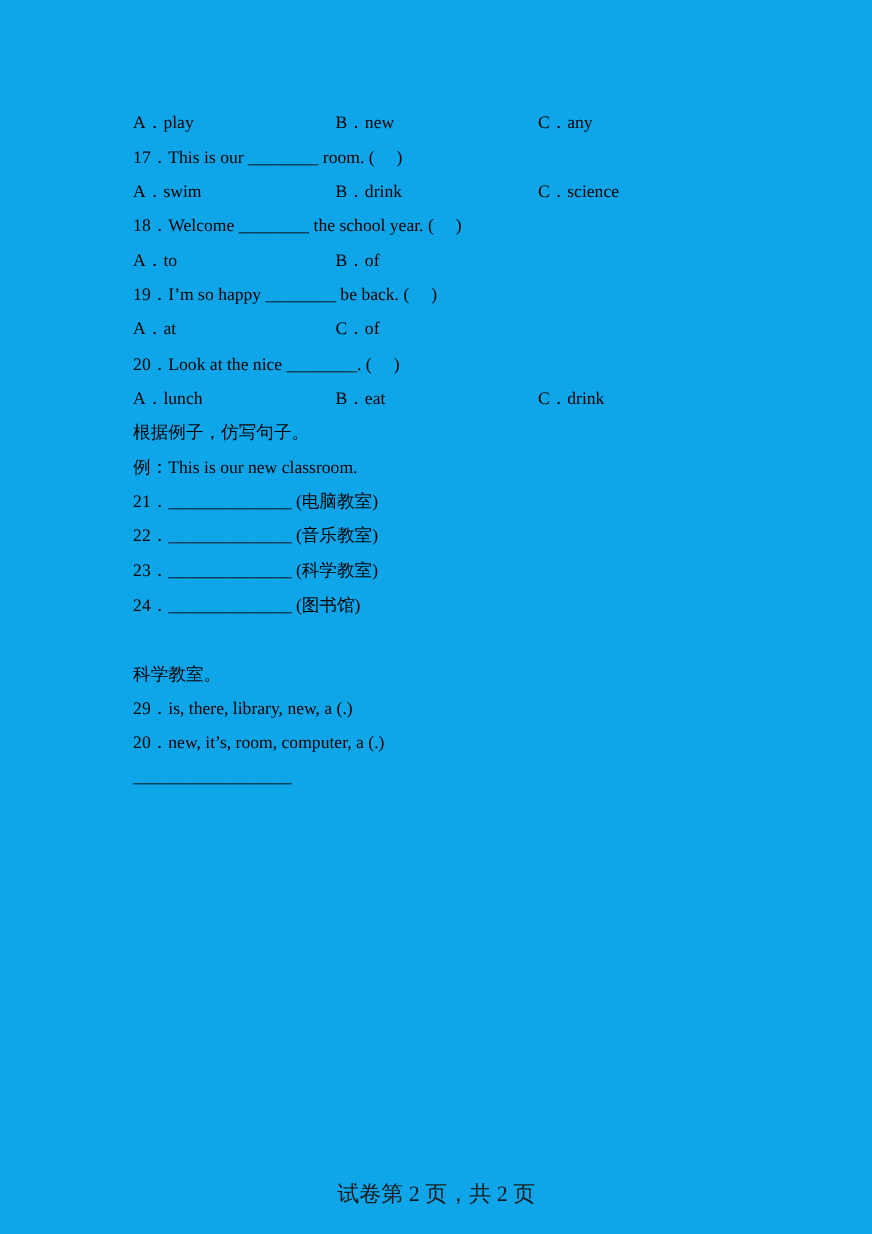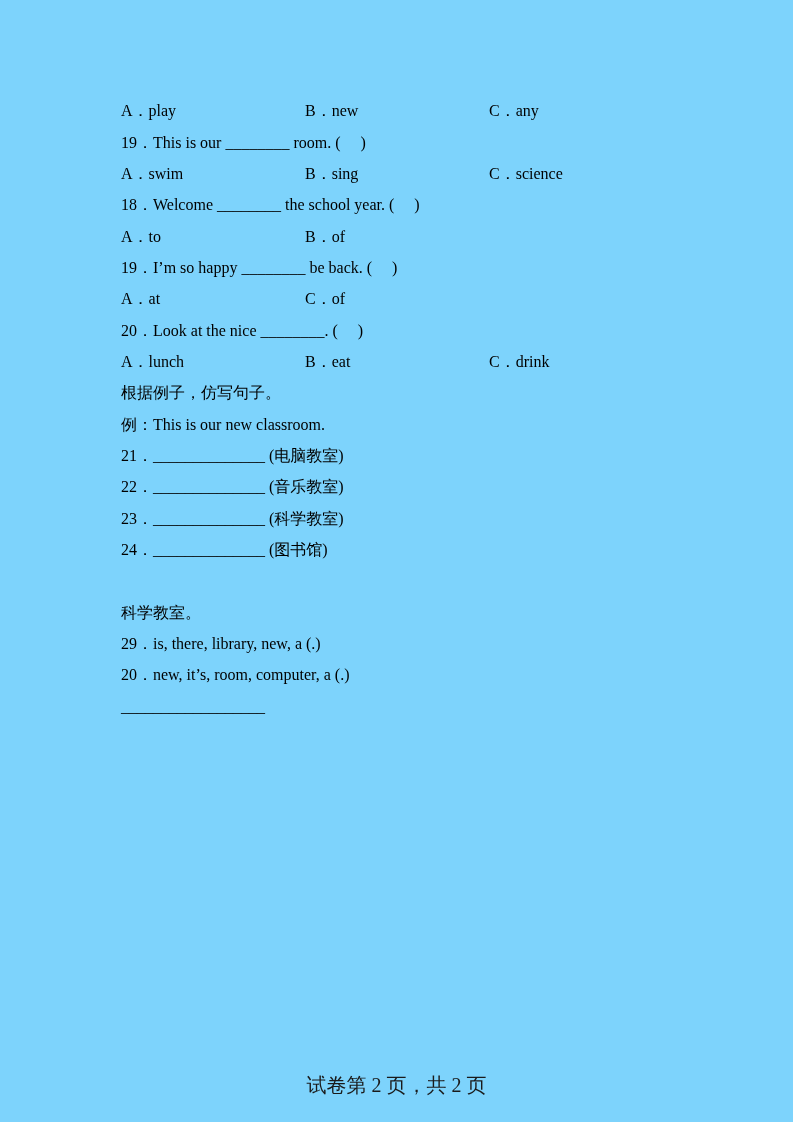--- a/index.html
+++ b/index.html
@@ -1,21 +1,21 @@
 <!DOCTYPE html>
 <html><head>
 <meta charset="utf-8">
 <style>
   * { box-sizing: border-box; }
   html, body { margin: 0; padding: 0; background: #ffffff; }
   .page {
     position: relative;
     width: 793px;
     height: 1122px;
-    background: #7dd3fc;
+    background: #0ea5e9;
     font-family: "Liberation Serif", "DejaVu Serif", serif;
     font-size: 16px;
     color: #000000;
     overflow: hidden;
   }
   .content {
     position: absolute;
     left: 121px;
     top: 96px;
     right: 30px;
@@ -48,25 +48,25 @@
 
 <div class="page">
   <div class="content">
 
     <div class="line optrow">
       <span>A．play</span>
       <span>B．new</span>
       <span>C．any</span>
     </div>
 
-    <div class="line">19．This is our ________ room. (     )</div>
+    <div class="line">17．This is our ________ room. (     )</div>
 
     <div class="line optrow">
       <span>A．swim</span>
-      <span>B．sing</span>
+      <span>B．drink</span>
       <span>C．science</span>
     </div>
 
     <div class="line">18．Welcome ________ the school year. (     )</div>
 
     <div class="line optrow">
       <span>A．to</span>
       <span>B．of</span>
     </div>
 

